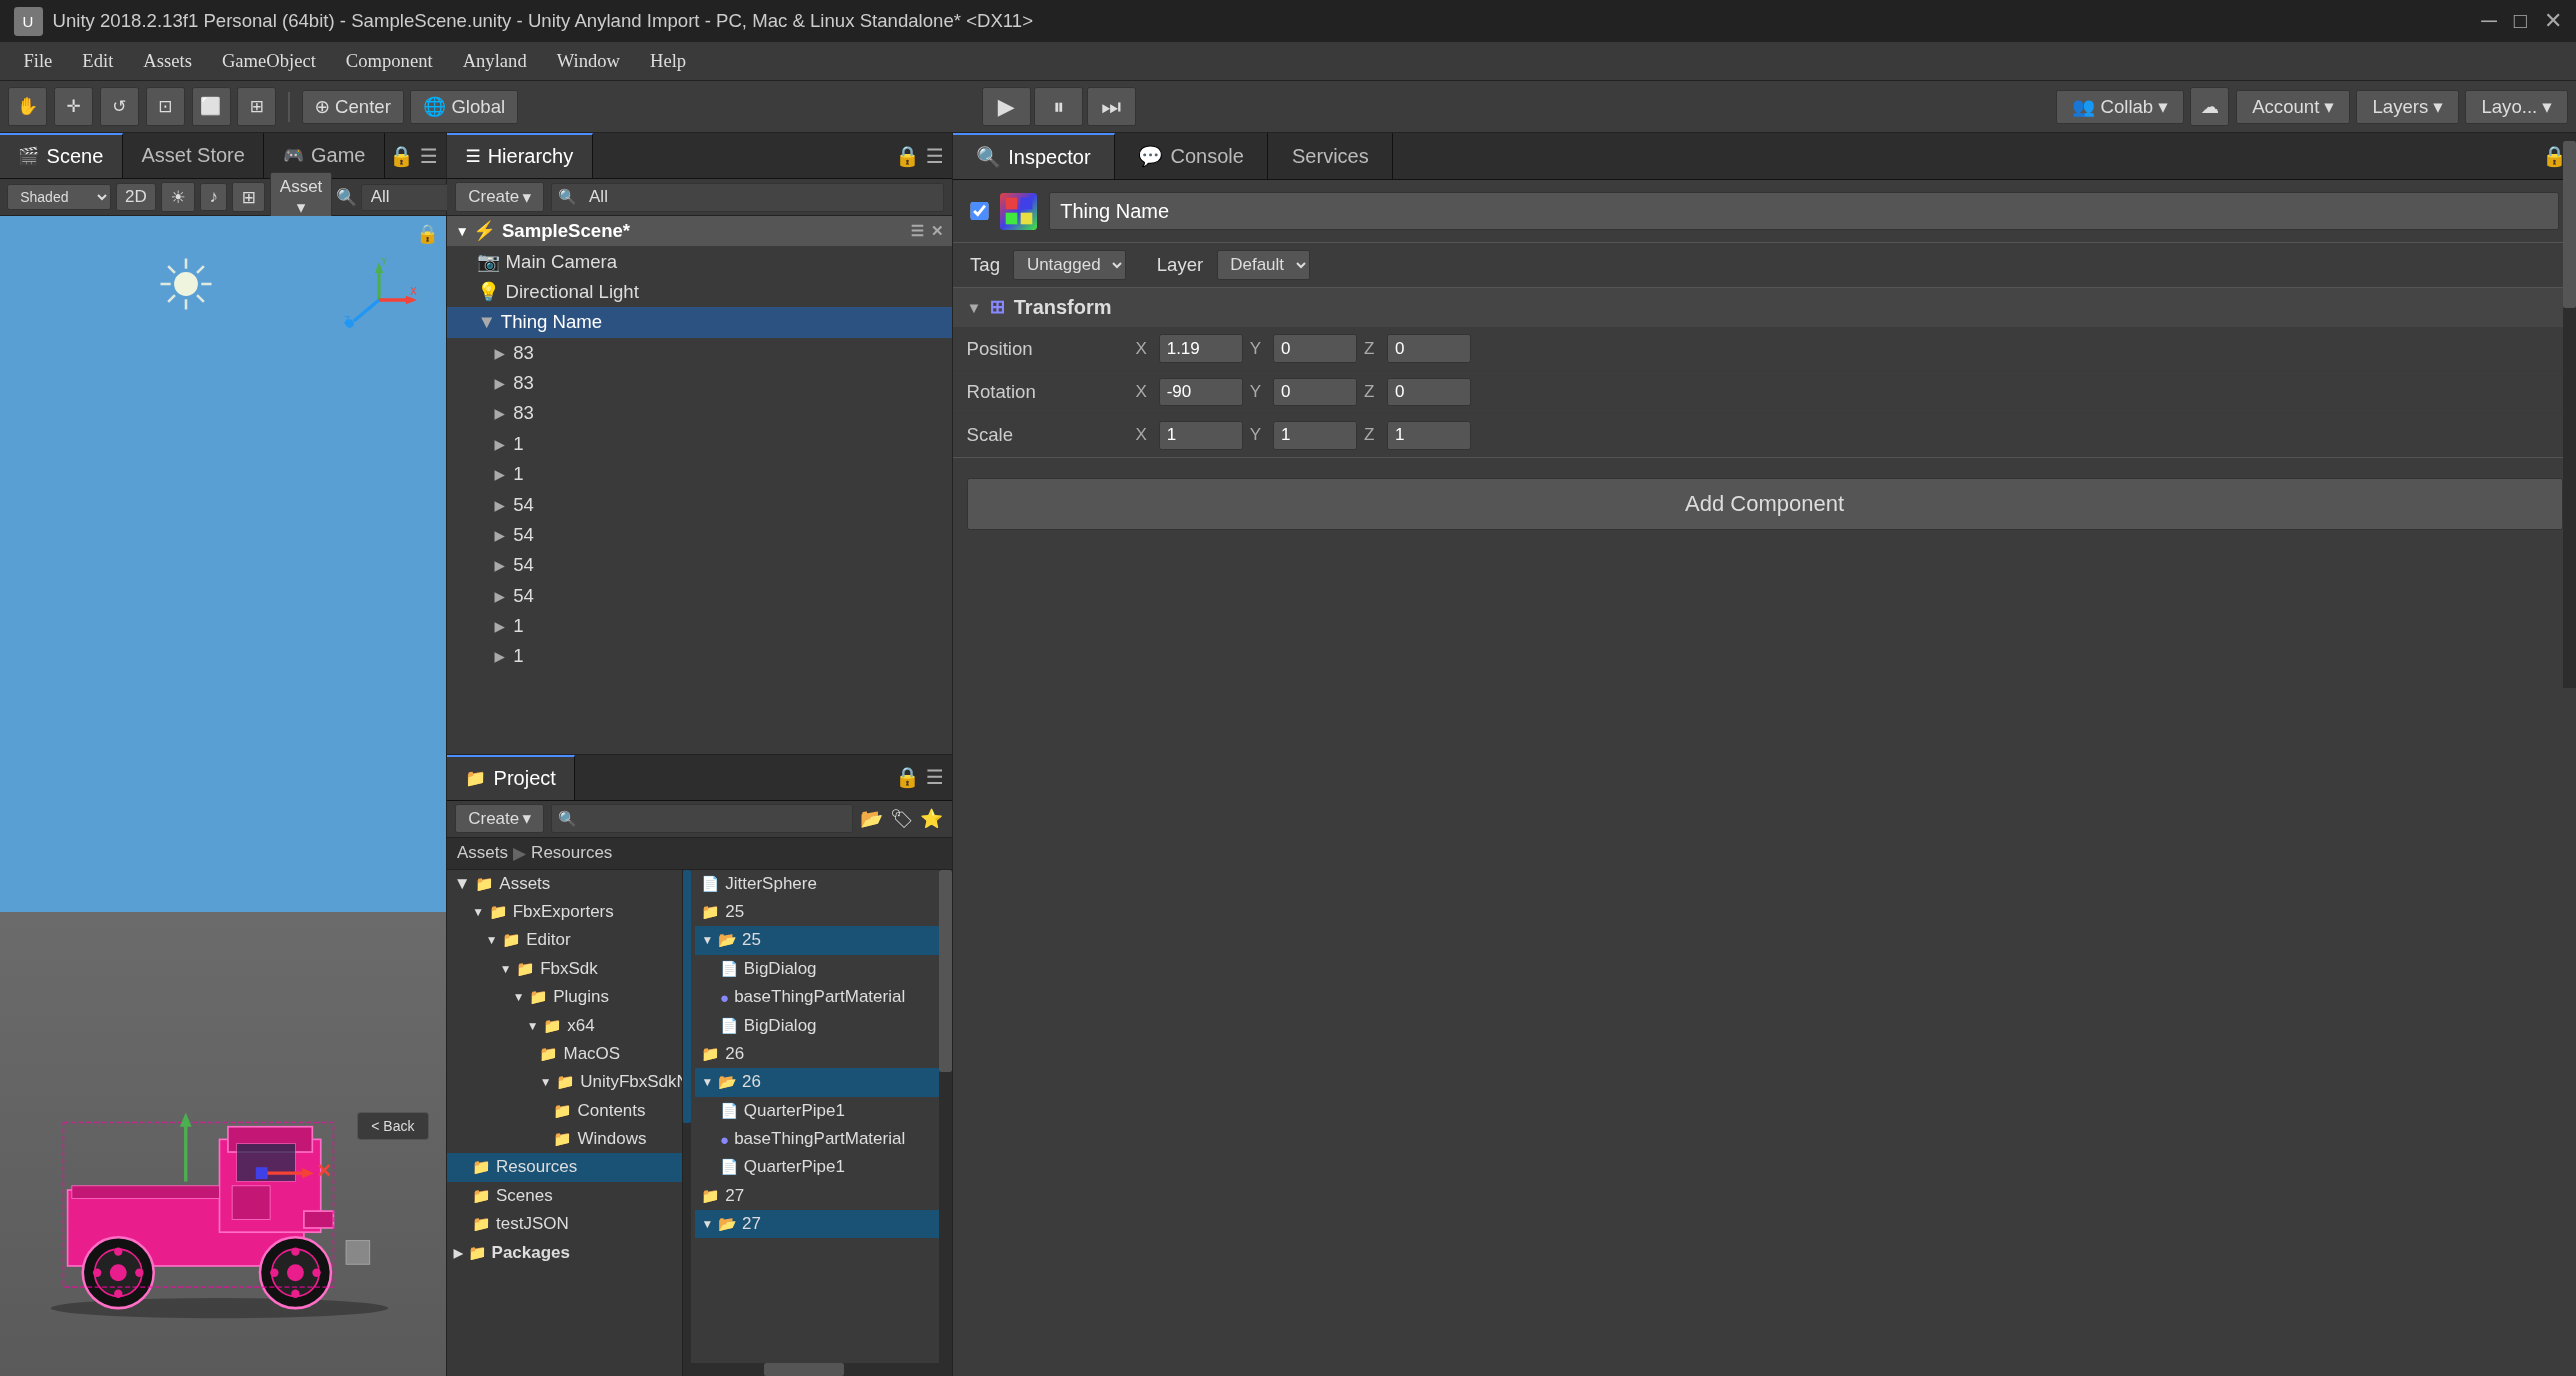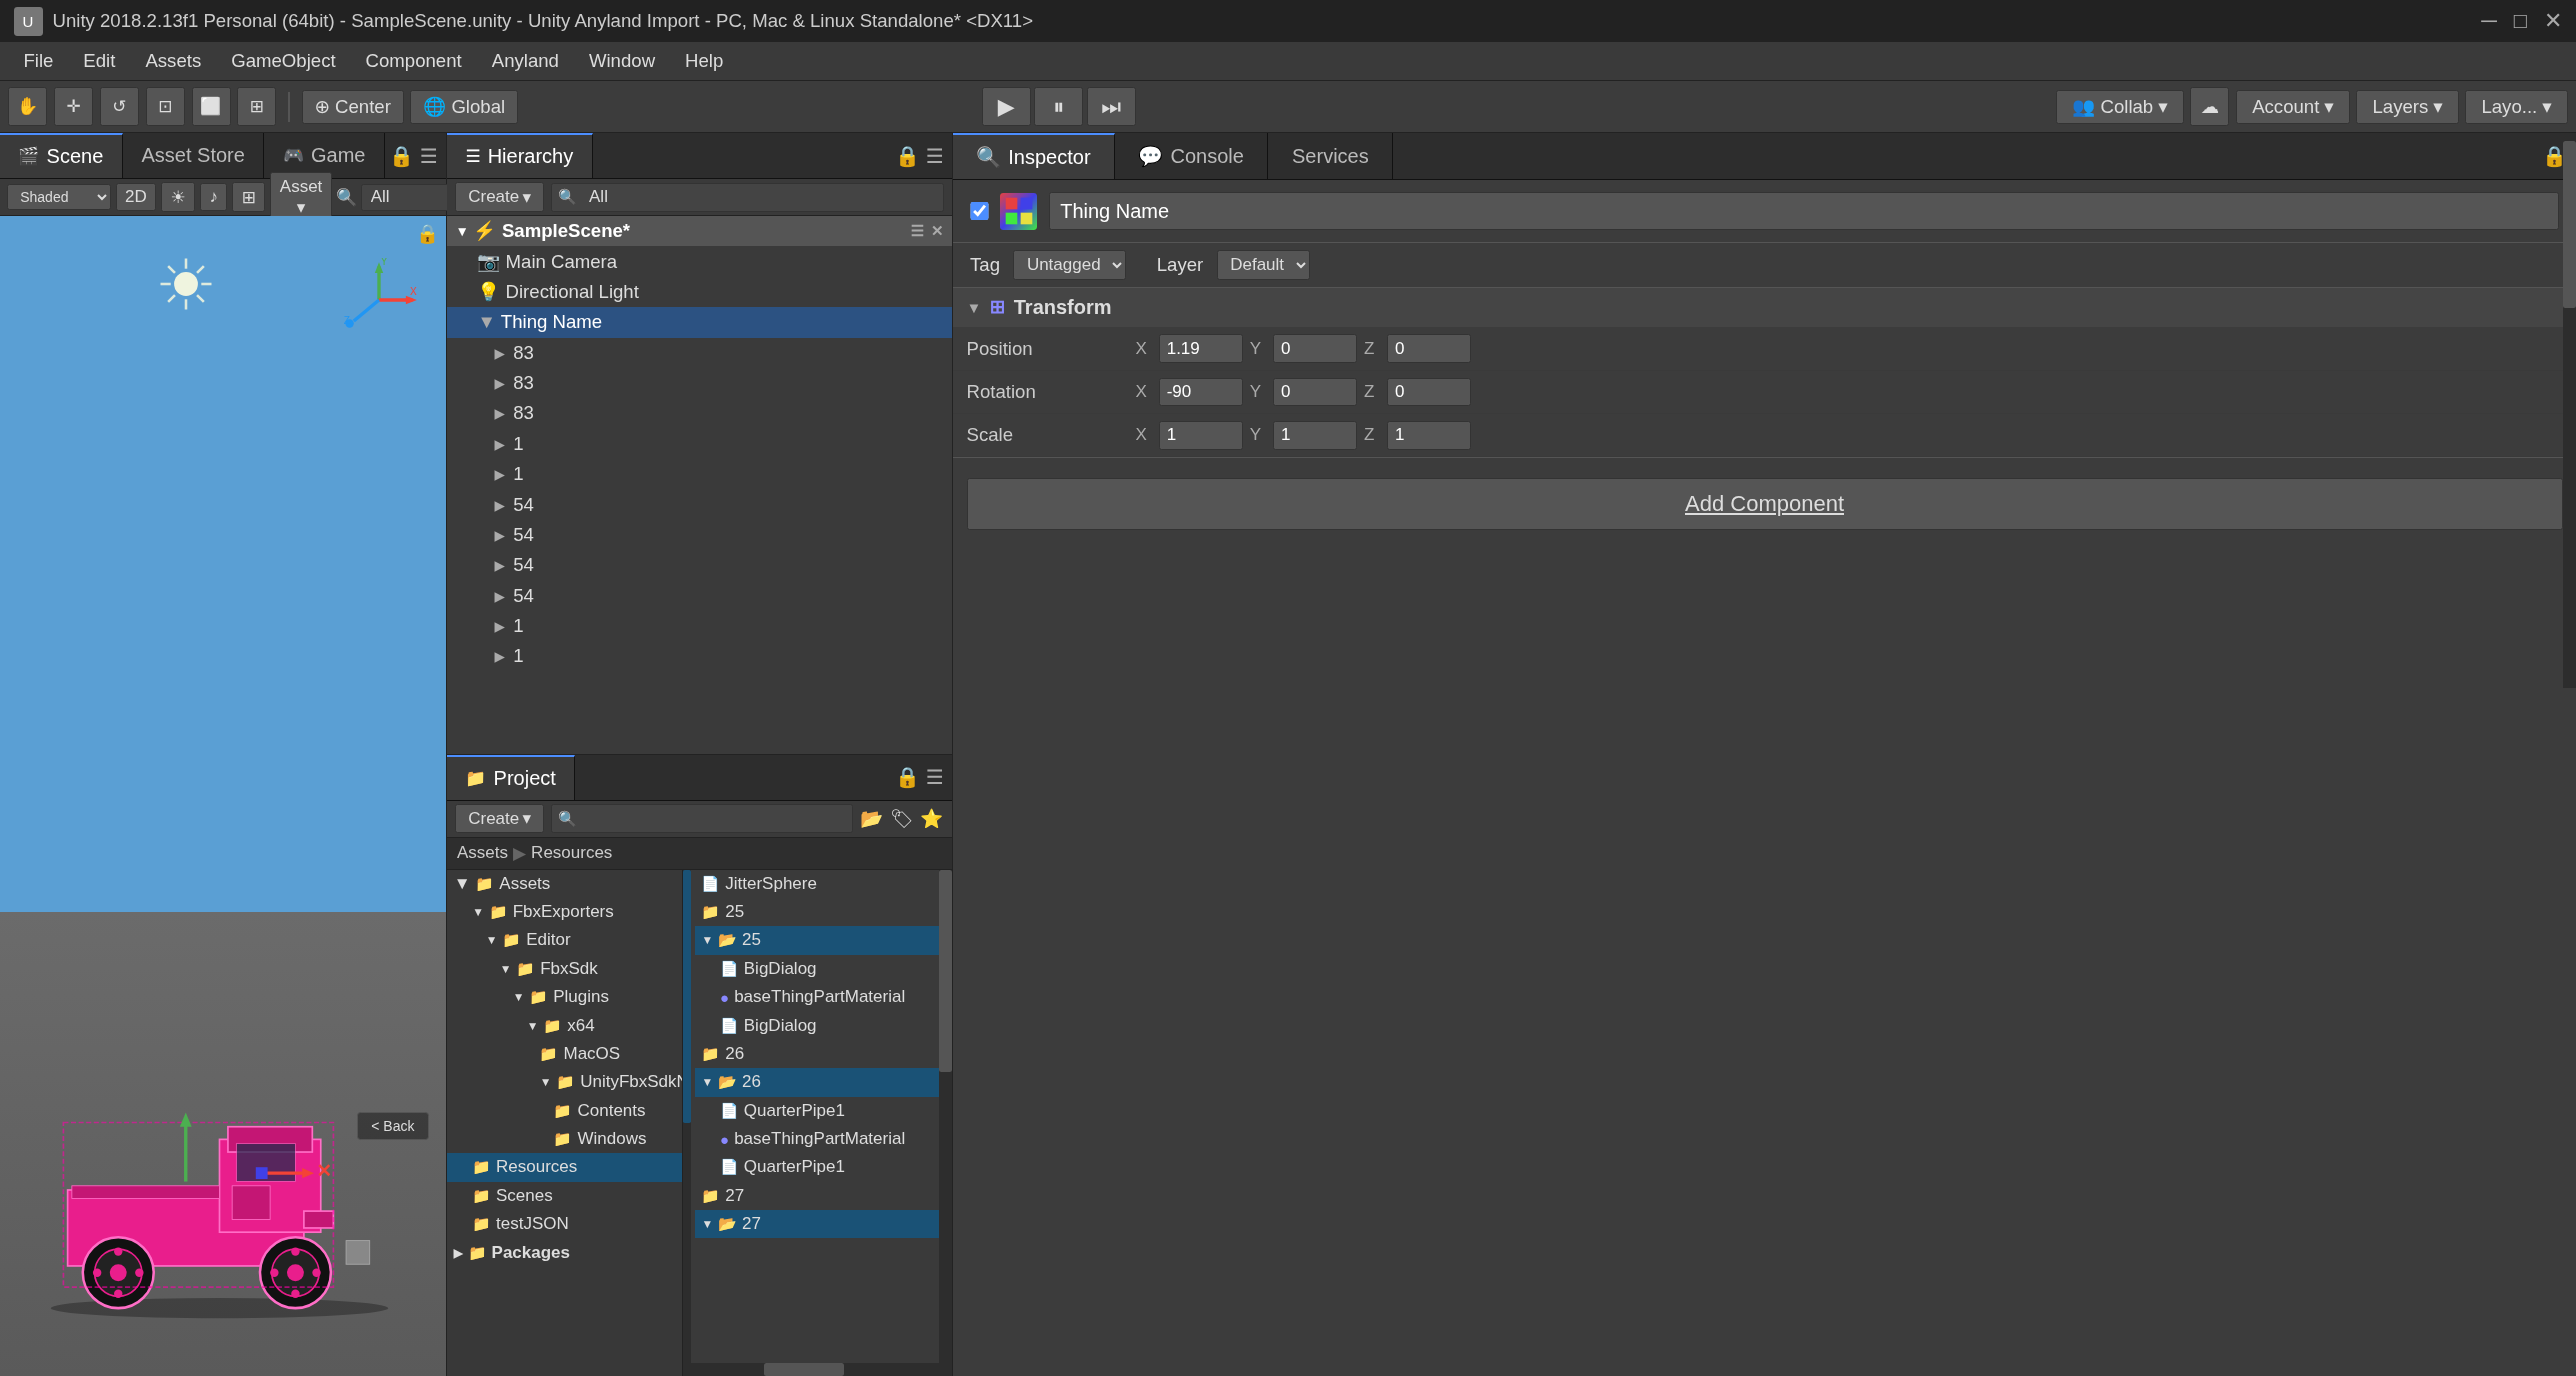--- a/index.html
+++ b/index.html
@@ -40,20 +40,21 @@
 
     
     #menu-bar {
       width: 100%;
       height: 39px;
       background: #3a3a3a;
       display: flex;
       align-items: center;
       padding: 0 8.4px;
       border-bottom: 0.8px solid #222;
+      font-family: Liberation Serif, serif;
     }
     .menu-item {
       padding: 5px 15px;
       font-size: 18.6px;
       color: #ddd;
       cursor: pointer;
     }
 
     
     #toolbar {
@@ -408,21 +409,20 @@
       margin: 20px 13.5px;
       background: #555;
       border: 0.8px solid #333;
       color: #ddd;
       padding: 11.8px;
       font-size: 22px;
       border-radius: 2.5px;
       cursor: pointer;
       text-align: center;
       width: calc(100% - 27px);
-      text-decoration: underline;
     }
 
     
     ::-webkit-scrollbar { width: 11.8px; }
     ::-webkit-scrollbar-track { background: #2d2d2d; }
     ::-webkit-scrollbar-thumb { background: #666; border-radius: 3.4px; }
     .breadcrumb-sep { color: #666; }
 
     
     .back-btn {

